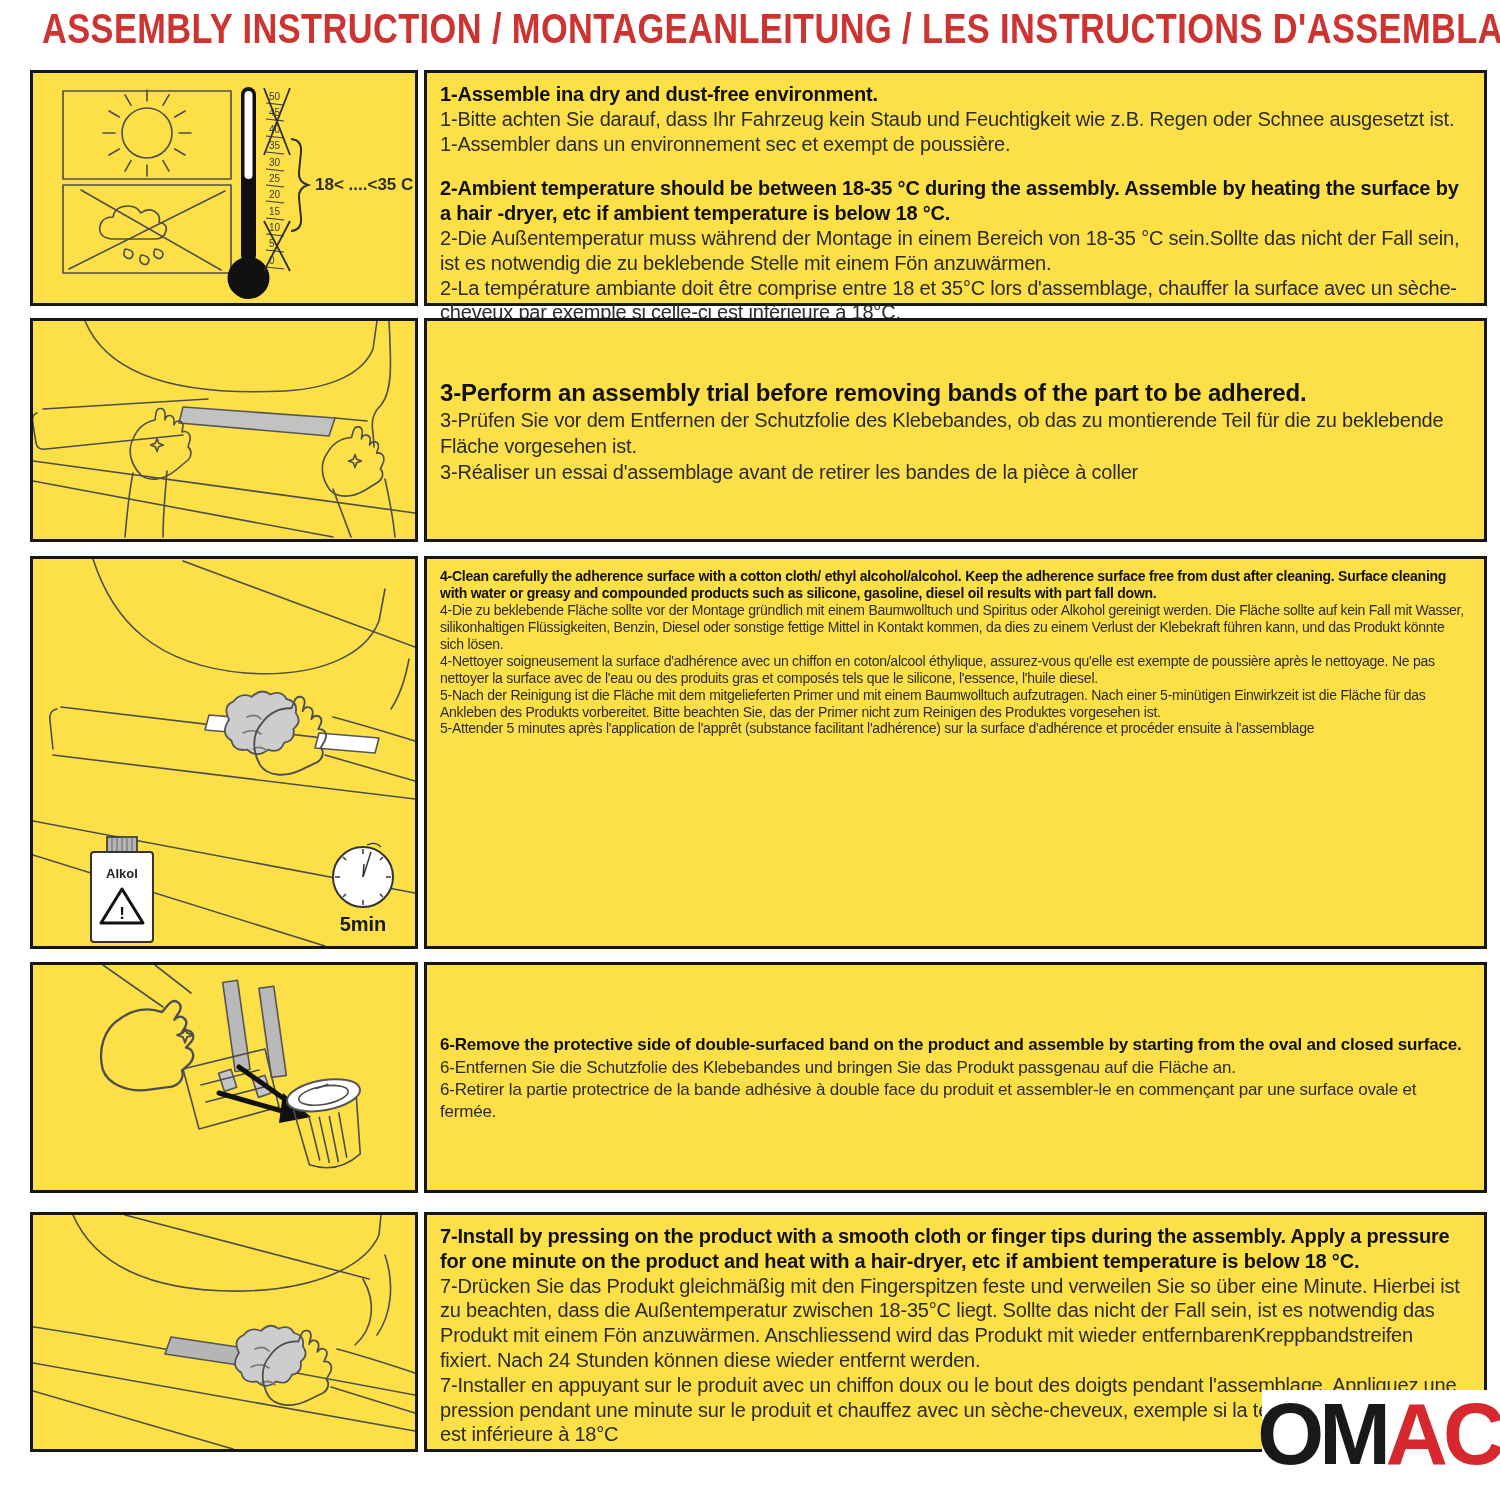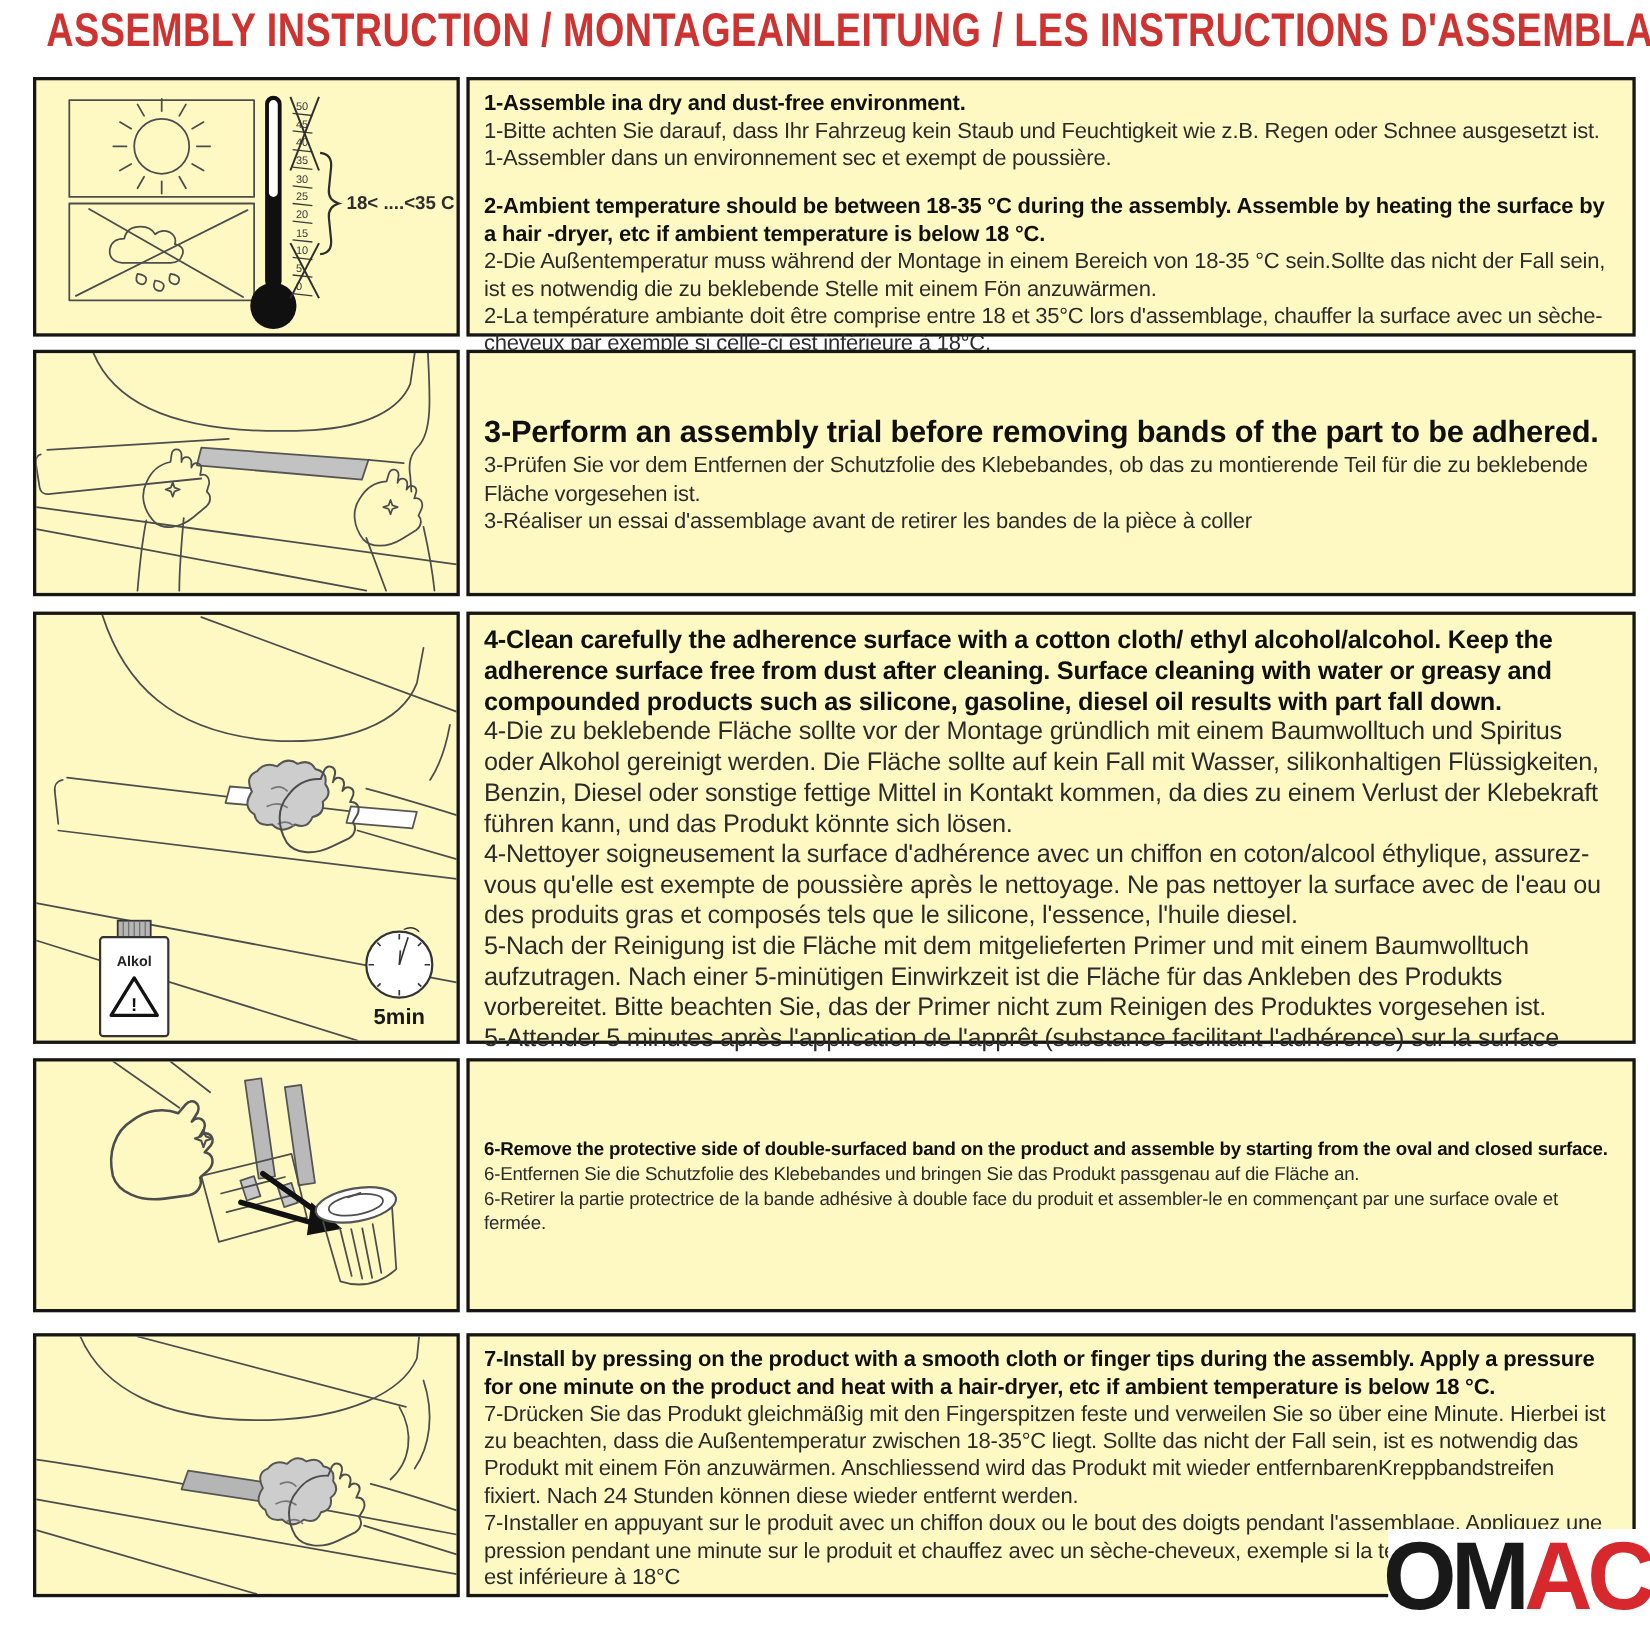--- a/index.html
+++ b/index.html
@@ -7,37 +7,37 @@
     width:1500px; height:1500px; position:relative; background:#fff;
     font-family:"Liberation Sans", sans-serif; overflow:hidden;
   }
   .title {
     position:absolute; left:42px; top:4px; margin:0;
     font-size:43px; font-weight:700; color:#cd3431;
     white-space:nowrap; transform:scaleX(0.80); transform-origin:left top;
     letter-spacing:0.5px;
   }
   .panel {
-    position:absolute; background:#fef9c3; box-sizing:border-box;
+    position:absolute; background:#fde047; box-sizing:border-box;
     border:3px solid #161616;
   }
   .fig { left:30px; width:388px; padding:0; }
   .fig svg { display:block; width:100%; height:100%; }
   .txt { left:424px; width:1063px; padding:9px 16px 6px 13px; }
   .txt p {
     margin:0; font-size:20px; line-height:1.24; color:#2b2b2b;
     letter-spacing:-0.2px;
   }
   .txt p.b { font-weight:700; color:#101010; }
   .txt p.gap { margin-top:20px; }
   .txt.center { display:flex; flex-direction:column; justify-content:center; }
   .txt.size-lg p { font-size:20px; line-height:1.28; }
-  .txt.size-lg p.b { font-size:28px; }
+  .txt.size-lg p.b { font-size:24px; }
   .txt.size-md p { font-size:17px; line-height:1.32; }
-  .txt.tight p { font-size:23px; line-height:1.21; letter-spacing:-0.25px; }
+  .txt.tight p { font-size:14px; line-height:1.21; letter-spacing:-0.25px; }
   .txt.tight p.gap { margin-top:18px; }
 
   .logo {
     position:absolute; right:0; top:1390px; width:222px; height:100px;
     background:#fff; display:flex; align-items:flex-start; justify-content:flex-end;
     padding-left:16px; z-index:5;
   }
   .logo .wordmark {
     font-weight:700; font-size:86px; letter-spacing:-5px; line-height:1;
     transform:scaleY(1.02); white-space:nowrap;

